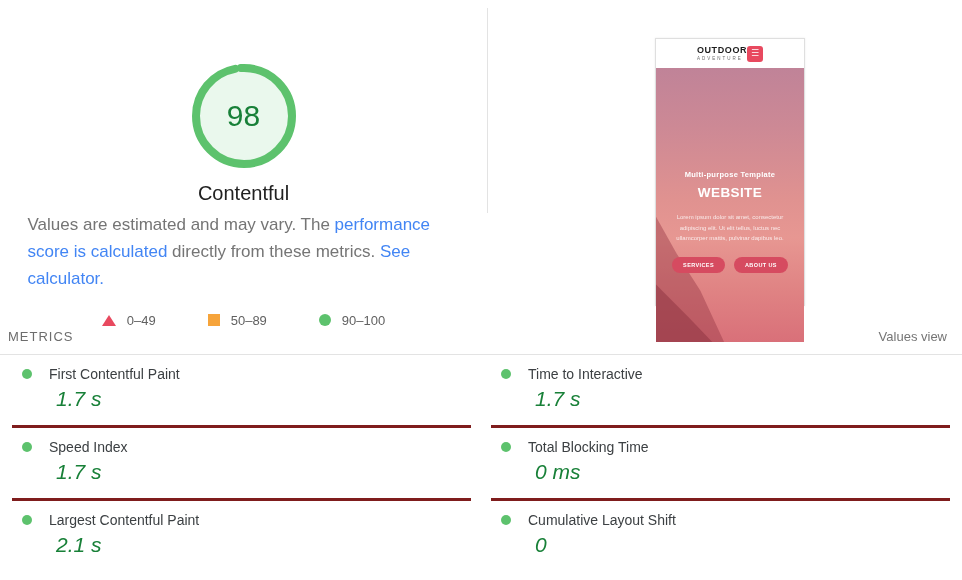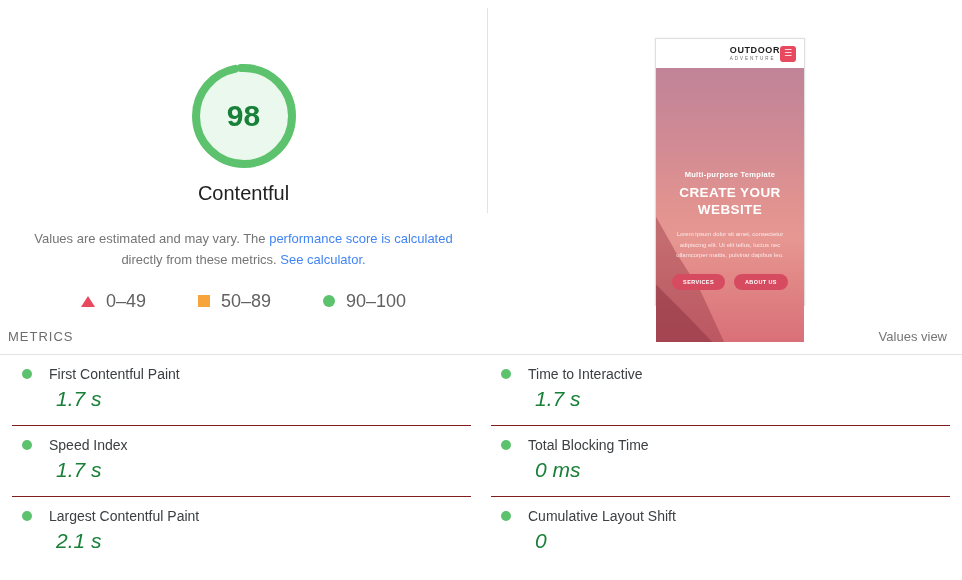--- a/index.html
+++ b/index.html
@@ -4,42 +4,42 @@
 <style>
   * { margin:0; padding:0; box-sizing:border-box; }
   html,body { width:962px; height:580px; background:#fff; overflow:hidden;
     font-family:"Liberation Sans","DejaVu Sans",sans-serif; }
 
   
   .top { position:relative; height:325px; }
   .score-col { width:487px; padding-top:64px; }
   .v-divider { position:absolute; left:487px; top:8px; width:1px; height:205px; background:var(--divider); }
 
-  .gauge-wrap { position:relative; width:104px; height:104px; margin:0 auto;font-weight:bold; }
+  .gauge-wrap { position:relative; width:104px; height:104px; margin:0 auto; }
   .gauge-wrap svg { display:block; }
   .score-num { position:absolute; inset:0; display:flex; align-items:center; justify-content:center;
     font-size:30px; color:var(--green-text); }
 
   .perf-title { margin-top:14px; text-align:center; font-size:20px; font-weight:500; color:var(--dark); }
 
-  .score-desc { margin:24px auto 0; width:432px; text-align:center; font-size:13px; line-height:1.6;
+  .score-desc { margin:6px auto 0; width:432px; text-align:left; font-size:17px; line-height:1.6;
     color:var(--gray); }
   .score-desc a { color:var(--blue); text-decoration:none; cursor:pointer; }
 
   .legend { margin-top:20px; display:flex; justify-content:center; align-items:center; gap:52px; }
-  .legend-item { display:flex; align-items:center; gap:11px; font-size:18px; color:#616161; }
+  .legend-item { display:flex; align-items:center; gap:11px; font-size:13px; color:#616161; }
   .tri { width:0; height:0; border-left:7px solid transparent; border-right:7px solid transparent;
     border-bottom:11px solid var(--red); }
   .sq { width:12px; height:12px; background:var(--orange); }
   .dot { width:12px; height:12px; border-radius:50%; background:var(--arc); }
 
   
   .thumb { position:absolute; left:655px; top:38px; width:150px; height:268px; background:#fff;
     border:1px solid var(--card-border); box-shadow:0 0 2px rgba(0,0,0,.08); cursor:pointer; }
-  .thumb-header { height:29px; display:flex; align-items:center; justify-content:flex-end; padding:0 8px; }
+  .thumb-header { height:29px; display:flex; align-items:center; justify-content:center; padding:0 8px; }
   .logo1 { font-size:9px; font-weight:bold; letter-spacing:.6px; color:#1c1c1c; line-height:1.1; }
   .logo2 { font-size:4.5px; letter-spacing:2px; color:#6d6d6d; }
   .burger { width:16px; height:16px; border-radius:3px; background:var(--red); color:#fff;
     display:flex; align-items:center; justify-content:center; font-size:9px; line-height:1; }
   .hero { position:relative; height:274px; overflow:hidden; text-align:center;
     background:linear-gradient(180deg,#c08398 0%,#cd8995 22%,#e09290 48%,#e79792 62%,#e08484 80%,#d97079 100%); }
   .hero::before { content:""; position:absolute; left:0; bottom:0; width:100%; height:52%;
     background:rgba(153,58,71,.45); clip-path:polygon(0 100%, 0 12%, 14% 38%, 30% 64%, 46% 100%); }
   .hero::after { content:""; position:absolute; left:0; bottom:0; width:100%; height:30%;
     background:rgba(140,50,64,.5); clip-path:polygon(0 100%, 0 30%, 22% 70%, 38% 100%); }
@@ -51,21 +51,21 @@
   .hero-btn { background:var(--btn-red); color:#fff; font-size:5.5px; font-weight:bold;
     letter-spacing:.4px; padding:5px 11px; border-radius:9px; border:none; }
 
   
   .metrics-head { display:flex; justify-content:space-between; align-items:flex-end;
     padding:4px 15px 10px 8px; border-bottom:1px solid var(--divider); }
   .metrics-title { font-size:13px; letter-spacing:1px; color:#6d6d6d; }
   .expand { font-size:13px; color:var(--gray); cursor:pointer; }
 
   .metrics-grid { display:grid; grid-template-columns:1fr 1fr; column-gap:20px; padding:0 12px 0 12px; }
-  .metric-cell { padding:11px 0 14px 10px; border-bottom:1px solid #7f1d1d; }
+  .metric-cell { padding:11px 0 14px 10px; border-bottom:3px solid #7f1d1d; }
   .metric-cell:nth-last-child(-n+2) { border-bottom:none; }
   .metric-top { display:flex; align-items:center; gap:17px; }
   .m-dot { width:10px; height:10px; border-radius:50%; background:var(--arc); flex:none; }
   .m-name { font-size:14px; color:#3c4043; }
   .m-value { margin:5px 0 0 34px; font-size:21px; color:var(--green-text);font-style:italic; }
 </style>
 </head>
 <body>
 
 <div class="top">
@@ -105,21 +105,20 @@
       <div>
         <div class="logo1">OUTDOOR</div>
         <div class="logo2">ADVENTURE</div>
       </div>
       <div class="burger">☰</div>
     </div>
     <div class="hero">
       <div class="hero-inner">
         <div class="tagline">Multi-purpose Template</div>
         <div class="hero-h">
-          <div>CREATE YOUR</div>
           <div>WEBSITE</div>
         </div>
         <div class="hero-body">Lorem ipsum dolor sit amet, consectetur adipiscing elit. Ut elit tellus, luctus nec ullamcorper mattis, pulvinar dapibus leo.</div>
         <div class="hero-btns">
           <span class="hero-btn">SERVICES</span>
           <span class="hero-btn">ABOUT US</span>
         </div>
       </div>
     </div>
   </div>

